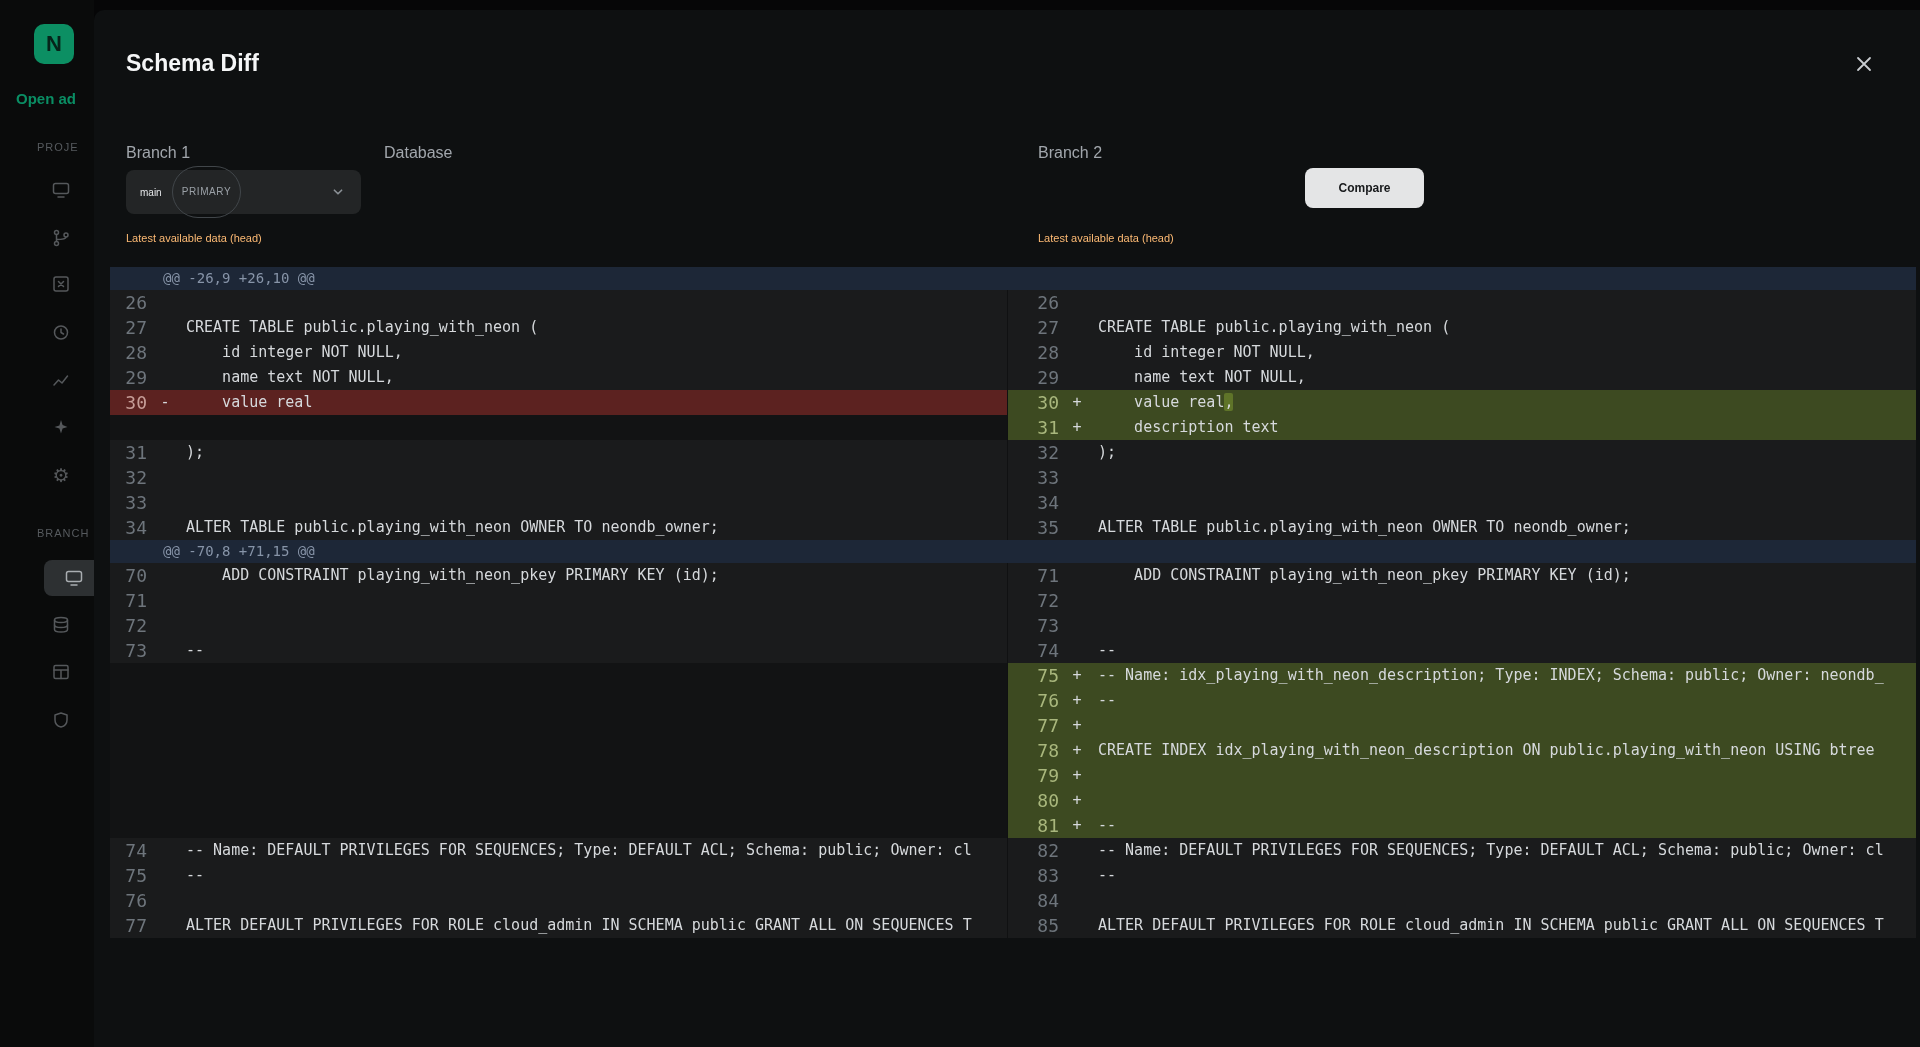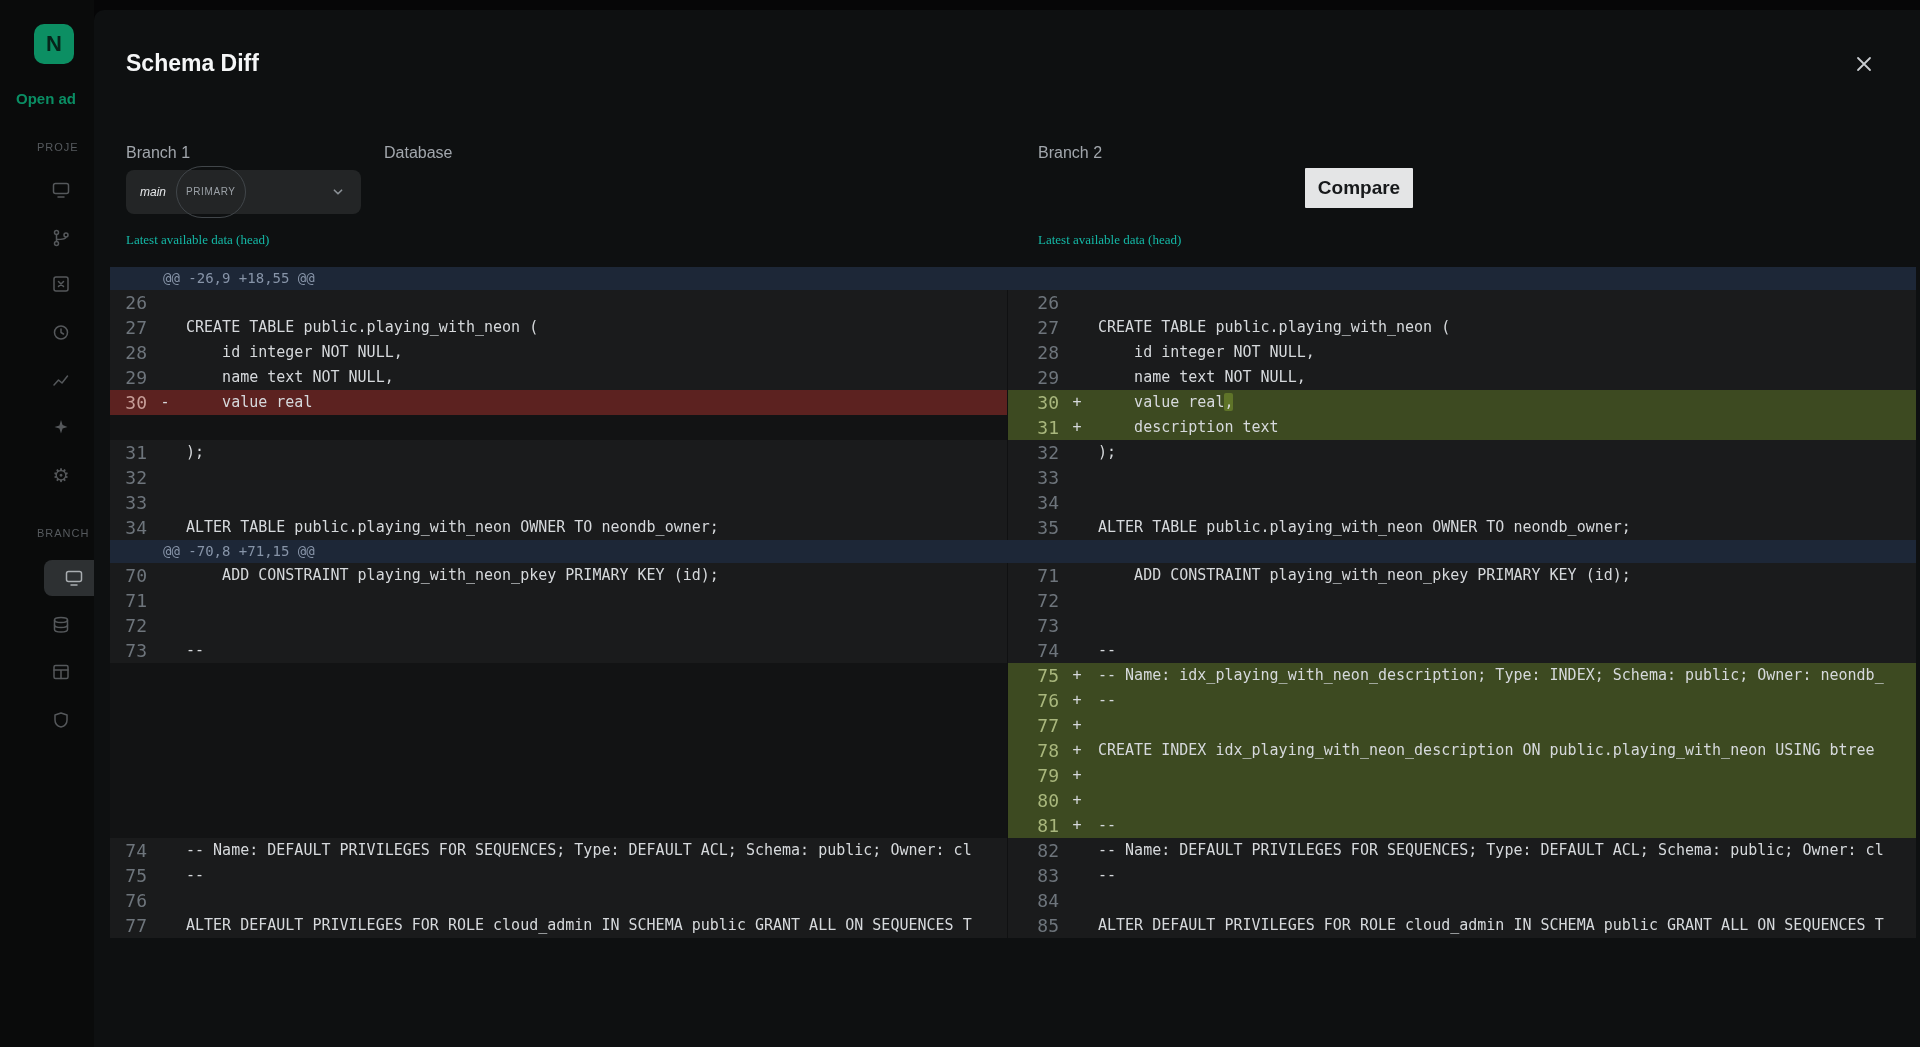--- a/index.html
+++ b/index.html
@@ -54,41 +54,41 @@
     font-size:23px; font-weight:600; color:#f5f6f7;
   }
   .close-btn {
     position:absolute; right:42px; top:40px; width:28px; height:28px;
     background:none; border:none; cursor:pointer; color:#c9cdd1;
     display:flex; align-items:center; justify-content:center;
   }
   .close-btn svg { width:22px; height:22px; stroke:currentColor; stroke-width:1.8; stroke-linecap:round; }
 
   .fld-label { position:absolute; top:134px; font-size:16px; color:#a2a7ad; }
-  .fld-caption { position:absolute; top:222px; font-size:13px; color:#14b8a6;font-family:Liberation Serif, serif; }
+  .fld-caption { position:absolute; top:222px; font-size:11px; color:#fdba74; }
 
   .select {
     position:absolute; top:160px; height:44px; width:235px;
     background:#232526; border-radius:8px;
     display:flex; align-items:center; padding:0 14px; cursor:pointer;
   }
-  .select .value { font-size:12px; color:#e6e8ea;font-style:italic; }
+  .select .value { font-size:10px; color:#e6e8ea; }
   .select.disabled .value { color:#60666c; }
   .select .chev { margin-left:auto; }
   .select .chev svg { width:18px; height:18px; stroke:#8b9196; fill:none; stroke-width:1.8; stroke-linecap:round; stroke-linejoin:round; display:block; }
   .select.disabled .chev svg { stroke:#565b60; }
   .badge {
     margin-left:10px; font-size:10px; letter-spacing:0.6px;
     color:#9ba1a7; border:1px solid #41464a; border-radius:999px;
     padding:20px 9px; line-height:1;
   }
   .compare-btn {
-    position:absolute; left:1211px; top:158px; width:108px; height:40px;
-    background:#e4e5e6; color:#17191b; border:none; border-radius:1px;
-    font-family:"Liberation Sans", sans-serif; font-size:19px; font-weight:600; cursor:pointer;
+    position:absolute; left:1211px; top:158px; width:119px; height:40px;
+    background:#e4e5e6; color:#17191b; border:none; border-radius:8px;
+    font-family:"Liberation Sans", sans-serif; font-size:12px; font-weight:600; cursor:pointer;
   }
 
   
   .diff {
     position:absolute; left:16px; top:257px; width:1806px;
     font-family:"DejaVu Sans Mono", monospace; font-size:15px;
   }
   .hunk-header {
     height:23px; line-height:23px; background:#1d2737; color:#8794a8;
     font-size:14px; padding-left:53px; white-space:pre; overflow:hidden;
@@ -214,21 +214,21 @@
     <div class="fld-caption" style="left:32px">Latest available data (head)</div>
 
     <div class="fld-label" style="left:290px">Database</div>
 
     <div class="fld-label" style="left:944px">Branch 2</div>
     <div class="fld-caption" style="left:944px">Latest available data (head)</div>
 
     <button class="compare-btn">Compare</button>
 
     <div class="diff">
-        <div class="hunk-header">@@ -26,9 +18,55 @@</div>
+        <div class="hunk-header">@@ -26,9 +26,10 @@</div>
         <div class="hunk-body">
           <div class="pane left">
             <div class="drow ctx"><span class="num">26</span><span class="sign"></span><span class="code"></span></div>
             <div class="drow ctx"><span class="num">27</span><span class="sign"></span><span class="code">CREATE TABLE public.playing_with_neon (</span></div>
             <div class="drow ctx"><span class="num">28</span><span class="sign"></span><span class="code">    id integer NOT NULL,</span></div>
             <div class="drow ctx"><span class="num">29</span><span class="sign"></span><span class="code">    name text NOT NULL,</span></div>
             <div class="drow del"><span class="num">30</span><span class="sign">-</span><span class="code">    value real</span></div>
             <div class="drow fill"><span class="num"></span><span class="sign"></span><span class="code"></span></div>
             <div class="drow ctx"><span class="num">31</span><span class="sign"></span><span class="code">);</span></div>
             <div class="drow ctx"><span class="num">32</span><span class="sign"></span><span class="code"></span></div>

